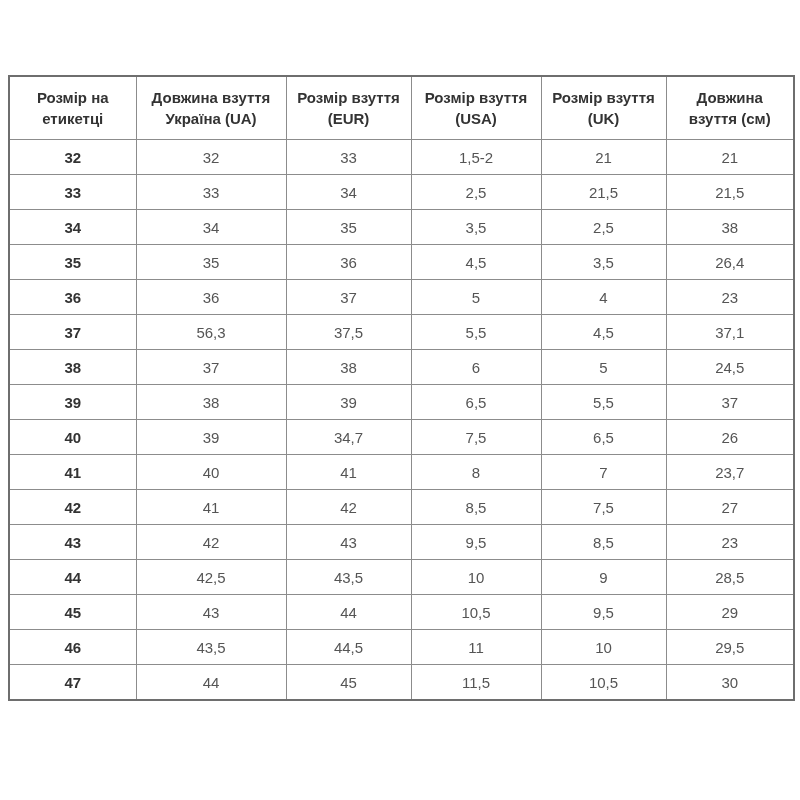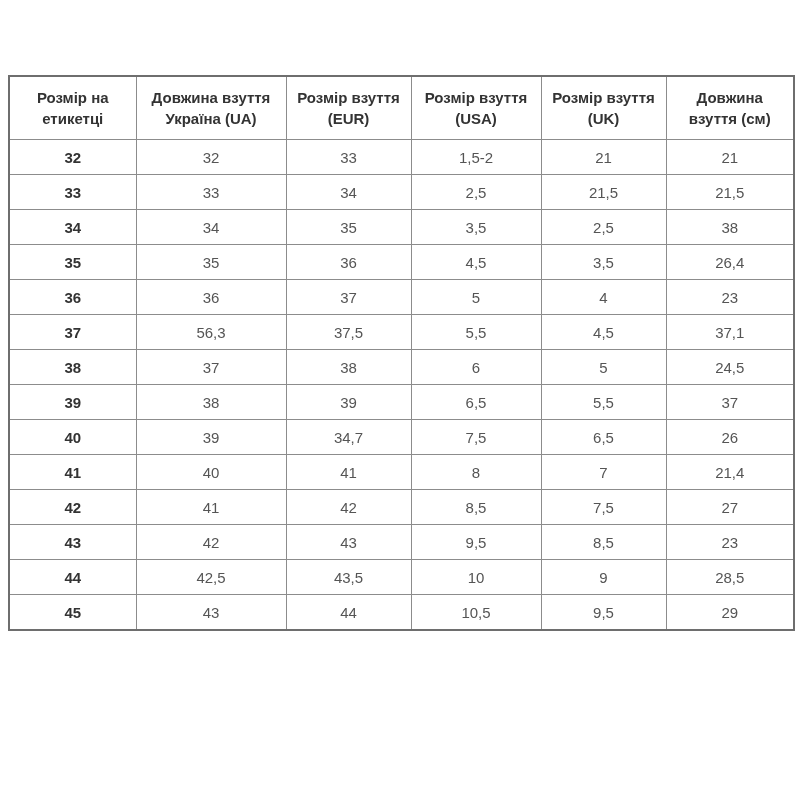--- a/index.html
+++ b/index.html
@@ -147,21 +147,21 @@
           <td>7,5</td>
           <td>6,5</td>
           <td>26</td>
         </tr>
         <tr>
           <td class="first-col">41</td>
           <td>40</td>
           <td>41</td>
           <td>8</td>
           <td>7</td>
-          <td>21,4</td>
+          <td>23,7</td>
         </tr>
         <tr>
           <td class="first-col">42</td>
           <td>41</td>
           <td>42</td>
           <td>8,5</td>
           <td>7,5</td>
           <td>27</td>
         </tr>
         <tr>
@@ -181,15 +181,31 @@
           <td>28,5</td>
         </tr>
         <tr>
           <td class="first-col">45</td>
           <td>43</td>
           <td>44</td>
           <td>10,5</td>
           <td>9,5</td>
           <td>29</td>
         </tr>
+        <tr>
+          <td class="first-col">46</td>
+          <td>43,5</td>
+          <td>44,5</td>
+          <td>11</td>
+          <td>10</td>
+          <td>29,5</td>
+        </tr>
+        <tr>
+          <td class="first-col">47</td>
+          <td>44</td>
+          <td>45</td>
+          <td>11,5</td>
+          <td>10,5</td>
+          <td>30</td>
+        </tr>
       </tbody>
   </table>
 </div>
 
 </body></html>

